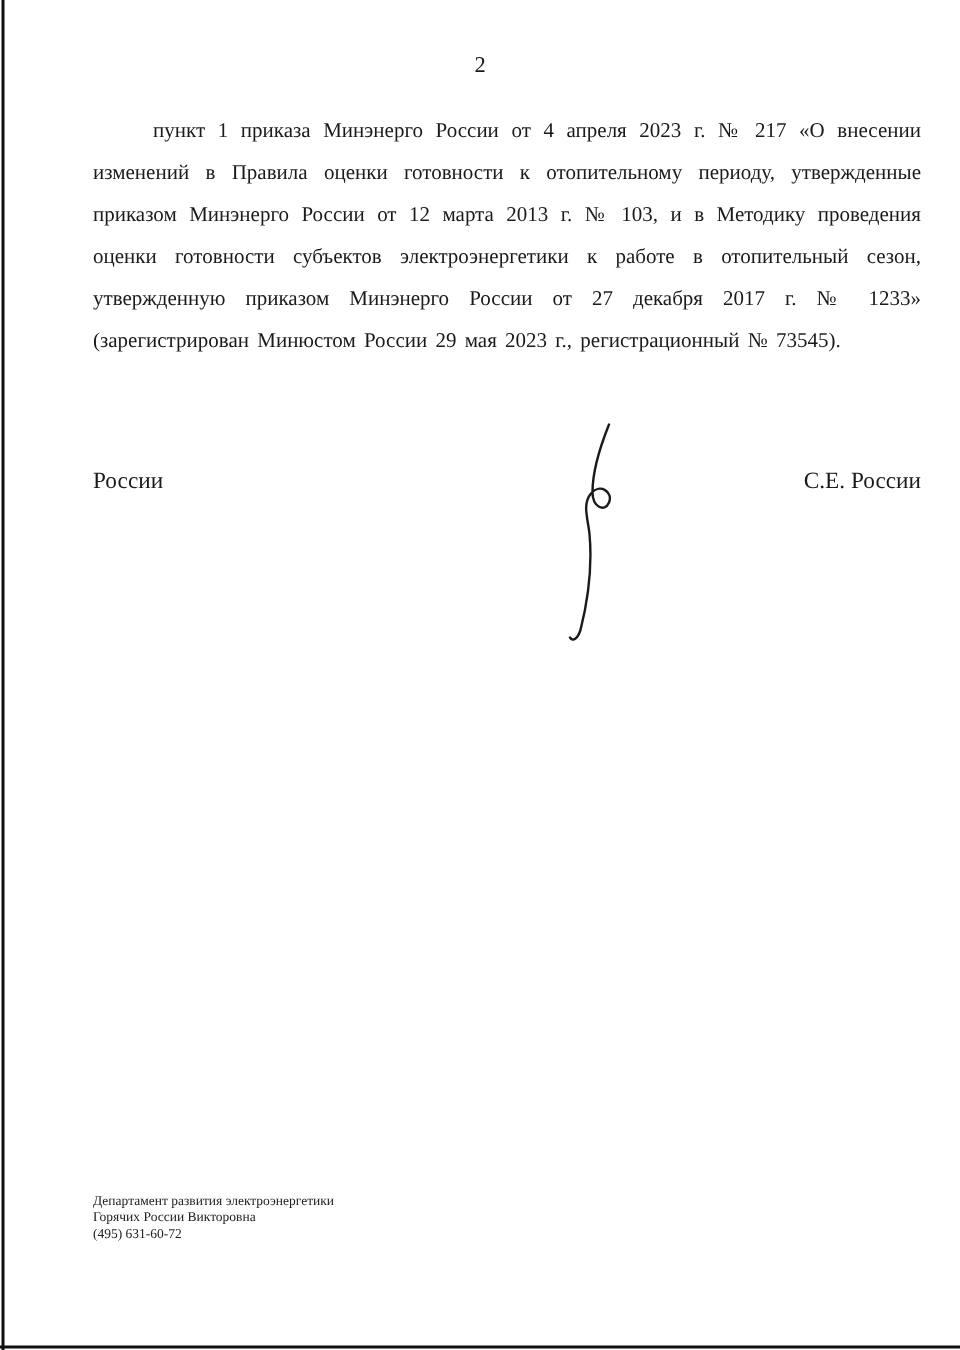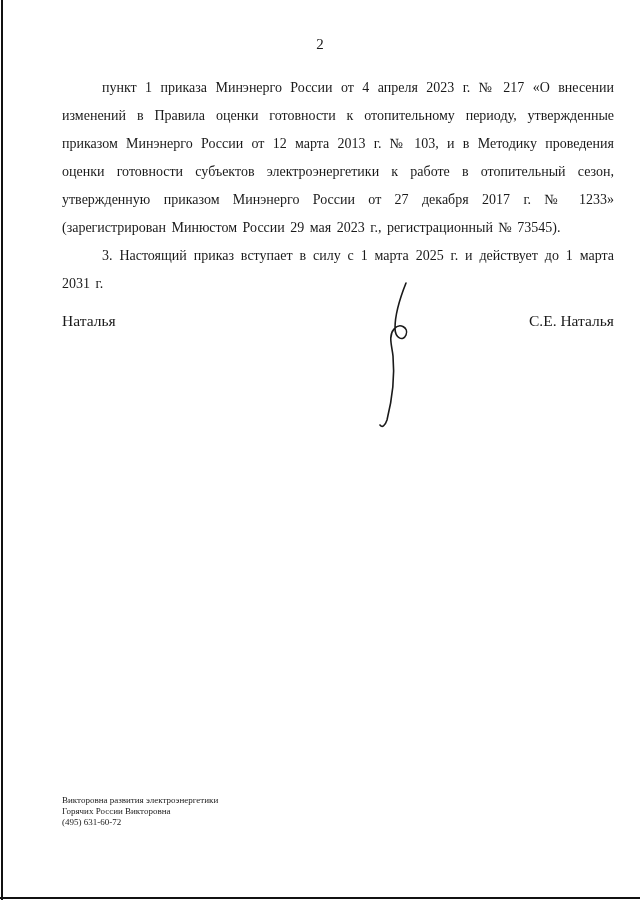--- a/index.html
+++ b/index.html
@@ -82,38 +82,37 @@
 
 <div class="page">
 
   <div class="scan-edge-left"></div>
   <div class="scan-edge-bottom"></div>
 
   <div class="page-number">2</div>
 
   <div class="content">
     <p class="para">пункт 1 приказа Минэнерго России от 4 апреля 2023 г. № 217 «О внесении изменений в Правила оценки готовности к отопительному периоду, утвержденные приказом Минэнерго России от 12 марта 2013 г. № 103, и в Методику проведения оценки готовности субъектов электроэнергетики к работе в отопительный сезон, утвержденную приказом Минэнерго России от 27 декабря 2017 г. № 1233» (зарегистрирован Минюстом России 29 мая 2023 г., регистрационный № 73545).</p>
-    <p class="para">3. Настоящий приказ вступает в силу с 1 марта 2025 г. и действует до 1 марта 2031 г.</p>
   </div>
 
   <div class="signature-row">
-    <span class="sig-title">Наталья</span>
+    <span class="sig-title">России</span>
 
     <svg class="sig-mark" viewBox="0 0 70 150" xmlns="http://www.w3.org/2000/svg">
       <path d="M44 3
                C 38 18, 33 34, 33 48
                C 33 58, 41 62, 44 55
                C 47 48, 38 42, 32 49
                C 26 56, 30 66, 31 76
                C 33 98, 30 120, 25 140
                C 23 146, 20 148, 18 145" fill="none" stroke="#1a1a1a" stroke-width="1.6" stroke-linecap="round"></path>
     </svg>
 
-    <span class="sig-name">С.Е. Наталья</span>
+    <span class="sig-name">С.Е. России</span>
   </div>
 
   <div class="footer">
-    <div>Викторовна развития электроэнергетики</div>
+    <div>Департамент развития электроэнергетики</div>
     <div>Горячих России Викторовна</div>
     <div>(495) 631-60-72</div>
   </div>
 
 </div>
 
 </body></html>

